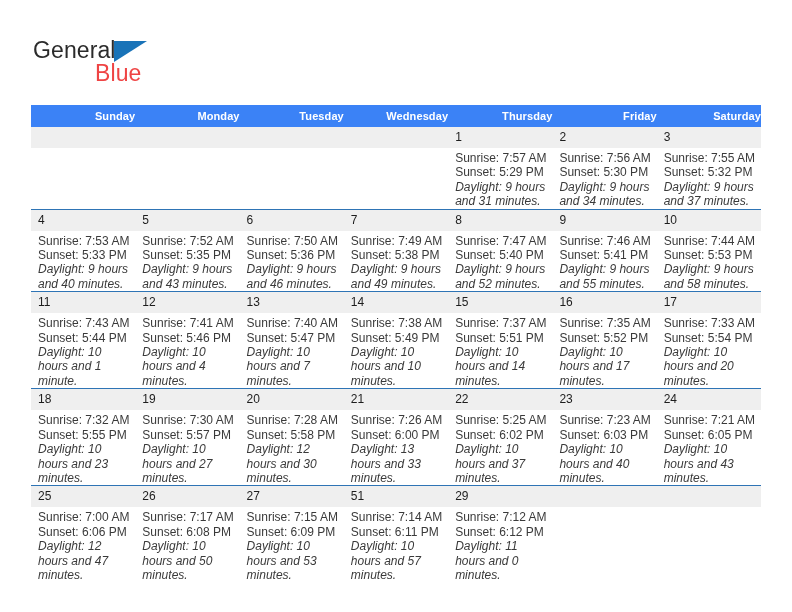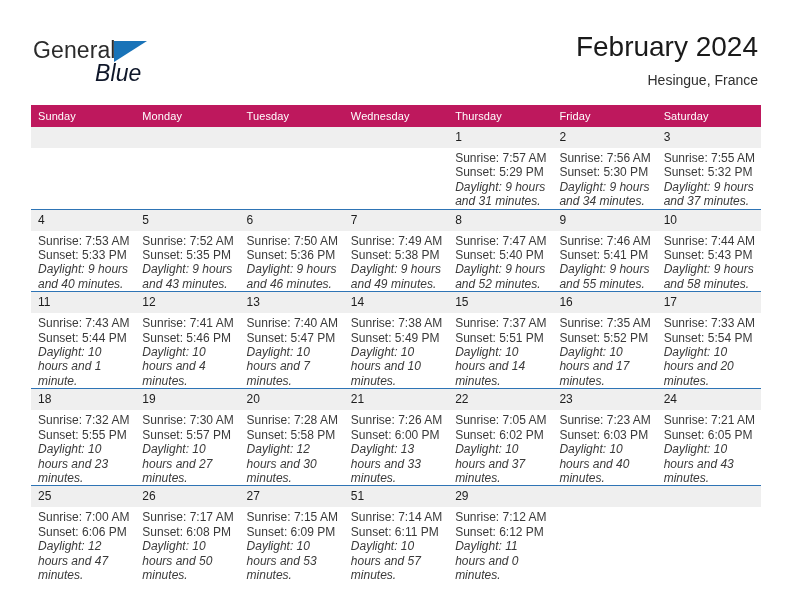--- a/index.html
+++ b/index.html
@@ -58,23 +58,22 @@
     border-left: 33px solid #1973b8;
     border-bottom: 21px solid transparent;
     vertical-align: -4px;
     margin-left: -2px;
   }
   .brand-blue {
     position: absolute;
     left: 62px;
     top: 24px;
     font-size: 23px;
-    color: #0f172a;
+    color: #ef4444;
     letter-spacing: 0.1px;
-    font-style: italic;
   }
 
   .title-block {
     position: absolute;
     right: 34px;
     top: 30px;
     text-align: right;
   }
   .cal-title {
     font-size: 28px;
@@ -96,25 +95,25 @@
   .calendar {
     position: absolute;
     left: 31px;
     top: 105px;
     width: 730px;
     border-collapse: collapse;
     table-layout: fixed;
   }
 
   .calendar th {
-    background: #be185d;
+    background: #3b82f6;
     color: #ffffff;
     font-size: 11px;
-    font-weight: normal;
-    text-align: left;
+    font-weight: bold;
+    text-align: right;
     padding: 5px 0 5px 7px;
     height: 11px;
     letter-spacing: 0.1px;
     border: none;
   }
 
   .calendar td {
     vertical-align: top;
     padding: 0;
     border: none;
@@ -162,24 +161,20 @@
 
   <div class="header">
 
     <div class="brand">
       <div class="brand-top">
         <span class="brand-general">General</span><span class="brand-triangle"></span>
       </div>
       <span class="brand-blue">Blue</span>
     </div>
 
-    <div class="title-block">
-      <h1 class="cal-title">February 2024</h1>
-      <div class="cal-subtitle">Hesingue, France</div>
-    </div>
 
   </div>
 
   <table class="calendar">
     <thead>
       <tr id="weekday-row">
           <th>Sunday</th>
           <th>Monday</th>
           <th>Tuesday</th>
           <th>Wednesday</th>
@@ -293,21 +288,21 @@
             <div class="info">
               <div>Sunrise: 7:46 AM</div>
               <div>Sunset: 5:41 PM</div>
               <div class="daylight">Daylight: 9 hours and 55 minutes.</div>
             </div>
           </td>
           <td>
             <div class="daynum">10</div>
             <div class="info">
               <div>Sunrise: 7:44 AM</div>
-              <div>Sunset: 5:43 PM</div>
+              <div>Sunset: 5:53 PM</div>
               <div class="daylight">Daylight: 9 hours and 58 minutes.</div>
             </div>
           </td>
         </tr>
         <tr>
           <td>
             <div class="daynum">11</div>
             <div class="info">
               <div>Sunrise: 7:43 AM</div>
               <div>Sunset: 5:44 PM</div>
@@ -392,21 +387,21 @@
             <div class="daynum">21</div>
             <div class="info">
               <div>Sunrise: 7:26 AM</div>
               <div>Sunset: 6:00 PM</div>
               <div class="daylight">Daylight: 13 hours and 33 minutes.</div>
             </div>
           </td>
           <td>
             <div class="daynum">22</div>
             <div class="info">
-              <div>Sunrise: 7:05 AM</div>
+              <div>Sunrise: 5:25 AM</div>
               <div>Sunset: 6:02 PM</div>
               <div class="daylight">Daylight: 10 hours and 37 minutes.</div>
             </div>
           </td>
           <td>
             <div class="daynum">23</div>
             <div class="info">
               <div>Sunrise: 7:23 AM</div>
               <div>Sunset: 6:03 PM</div>
               <div class="daylight">Daylight: 10 hours and 40 minutes.</div>

